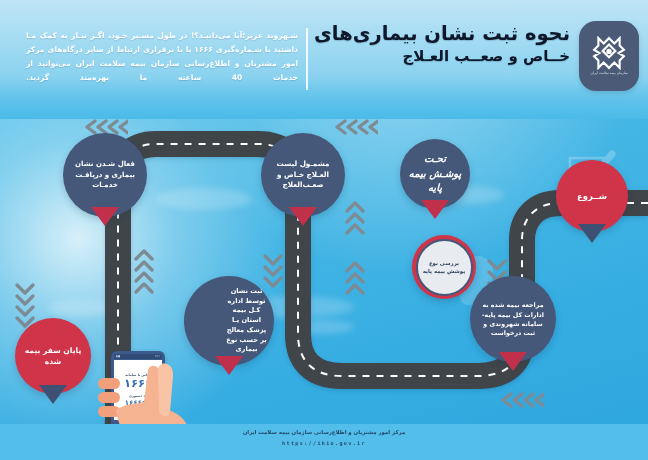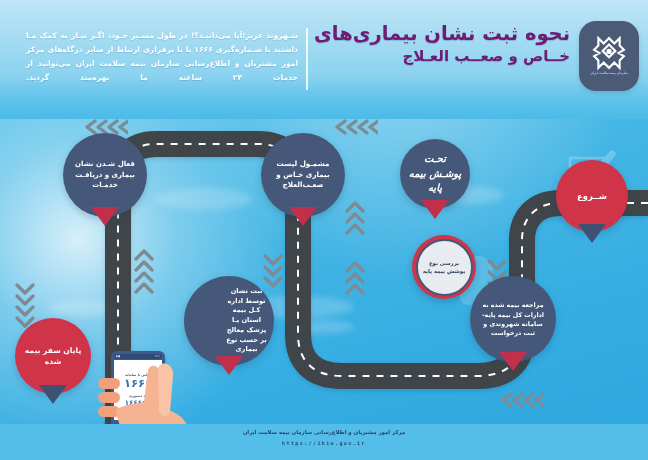--- a/index.html
+++ b/index.html
@@ -50,21 +50,21 @@
     box-shadow:0 2px 5px rgba(0,0,0,.12);
   }
   .logo-card .logo-cap{
     font-size:3.4px;color:#dfe6f0;letter-spacing:.2px;line-height:1;white-space:nowrap;
   }
   .title-wrap{
     position:absolute;right:78px;top:22px;width:258px;
     text-align:right;direction:rtl;
   }
   .title-1,.title-2{
-    color:#701a75;font-weight:bold;line-height:1.22;
+    color:#0f172a;font-weight:bold;line-height:1.22;
     text-shadow:0 1px 1px rgba(20,60,90,.22);
   }
   .title-1{font-size:19.5px;letter-spacing:-.3px;}
   .title-2{font-size:15px;letter-spacing:1.6px;margin-top:1px;}
   .title-div{
     position:absolute;right:340px;top:28px;width:2px;height:62px;background:#ffffff;opacity:.85;
   }
   .lede{
     position:absolute;right:350px;top:29px;width:272px;
     direction:rtl;text-align:justify;text-align-last:justify;
@@ -186,21 +186,21 @@
       <div class="logo-cap">سازمان بیمه سلامت ایران</div>
     </div>
 
     <div class="title-wrap">
       <div class="title-1">نحوه ثبت نشان بیماری‌های</div>
       <div class="title-2">خــاص و صعــب العـلاج</div>
     </div>
 
     <div class="title-div"></div>
 
-    <div class="lede">شـهروند عزیز؛آیا می‌دانیـد؟! در طول مسـیر خـود، اگـر نیـاز به کمک مـا داشتید با شـماره‌گیری ۱۶۶۶ یا با برقراری ارتباط از سایر درگاه‌های مرکز امور مشتریان و اطلاع‌رسانی سازمان بیمه سلامت ایران می‌توانید از خدمات ۲۴ ساعته ما بهره‌مند گردید.</div>
+    <div class="lede">شـهروند عزیز؛آیا می‌دانیـد؟! در طول مسـیر خـود، اگـر نیـاز به کمک مـا داشتید با شـماره‌گیری ۱۶۶۶ یا با برقراری ارتباط از سایر درگاه‌های مرکز امور مشتریان و اطلاع‌رسانی سازمان بیمه سلامت ایران می‌توانید از خدمات 40 ساعته ما بهره‌مند گردید.</div>
   </div>
 
   <svg class="road-layer" viewBox="0 0 648 460">
     <defs>
       <filter id="roadshadow" x="-20%" y="-20%" width="140%" height="140%">
         <feDropShadow dx="0" dy="2" stdDeviation="2.2" flood-color="#0f4a6e" flood-opacity="0.20"></feDropShadow>
       </filter>
     </defs>
 
     <g filter="url(#roadshadow)">
@@ -348,21 +348,21 @@
 
   <div class="pin dark" style="left:400px;top:139px;width:70px;">
     <div class="bubble" style="width:70px;height:70px;">
       <div class="txt" style="font-size:10px;font-style:italic;">تحـت پوشـش بیمه پایه</div>
     </div>
     <div class="tail" style="top:61px;"></div>
   </div>
 
   <div class="pin dark" style="left:261px;top:133px;width:84px;">
     <div class="bubble" style="width:84px;height:84px;">
-      <div class="txt" style="font-size:7.2px;">مشمـول لیست بیماری خـاص و صعـب‌العلاج</div>
+      <div class="txt" style="font-size:7.2px;">مشمـول لیست العـلاج خـاص و صعـب‌العلاج</div>
     </div>
     <div class="tail" style="top:74px;"></div>
   </div>
 
   <div class="pin dark" style="left:184px;top:276px;width:90px;">
     <div class="bubble" style="width:90px;height:90px;">
       <div class="txt" style="font-size:6.6px;padding-left:42px;">ثبت نشان توسط اداره کـل بیمه استان یـا پزشک معالج بر حسب نوع بیماری</div>
     </div>
     <div class="tail" style="top:80px;"></div>
   </div>

